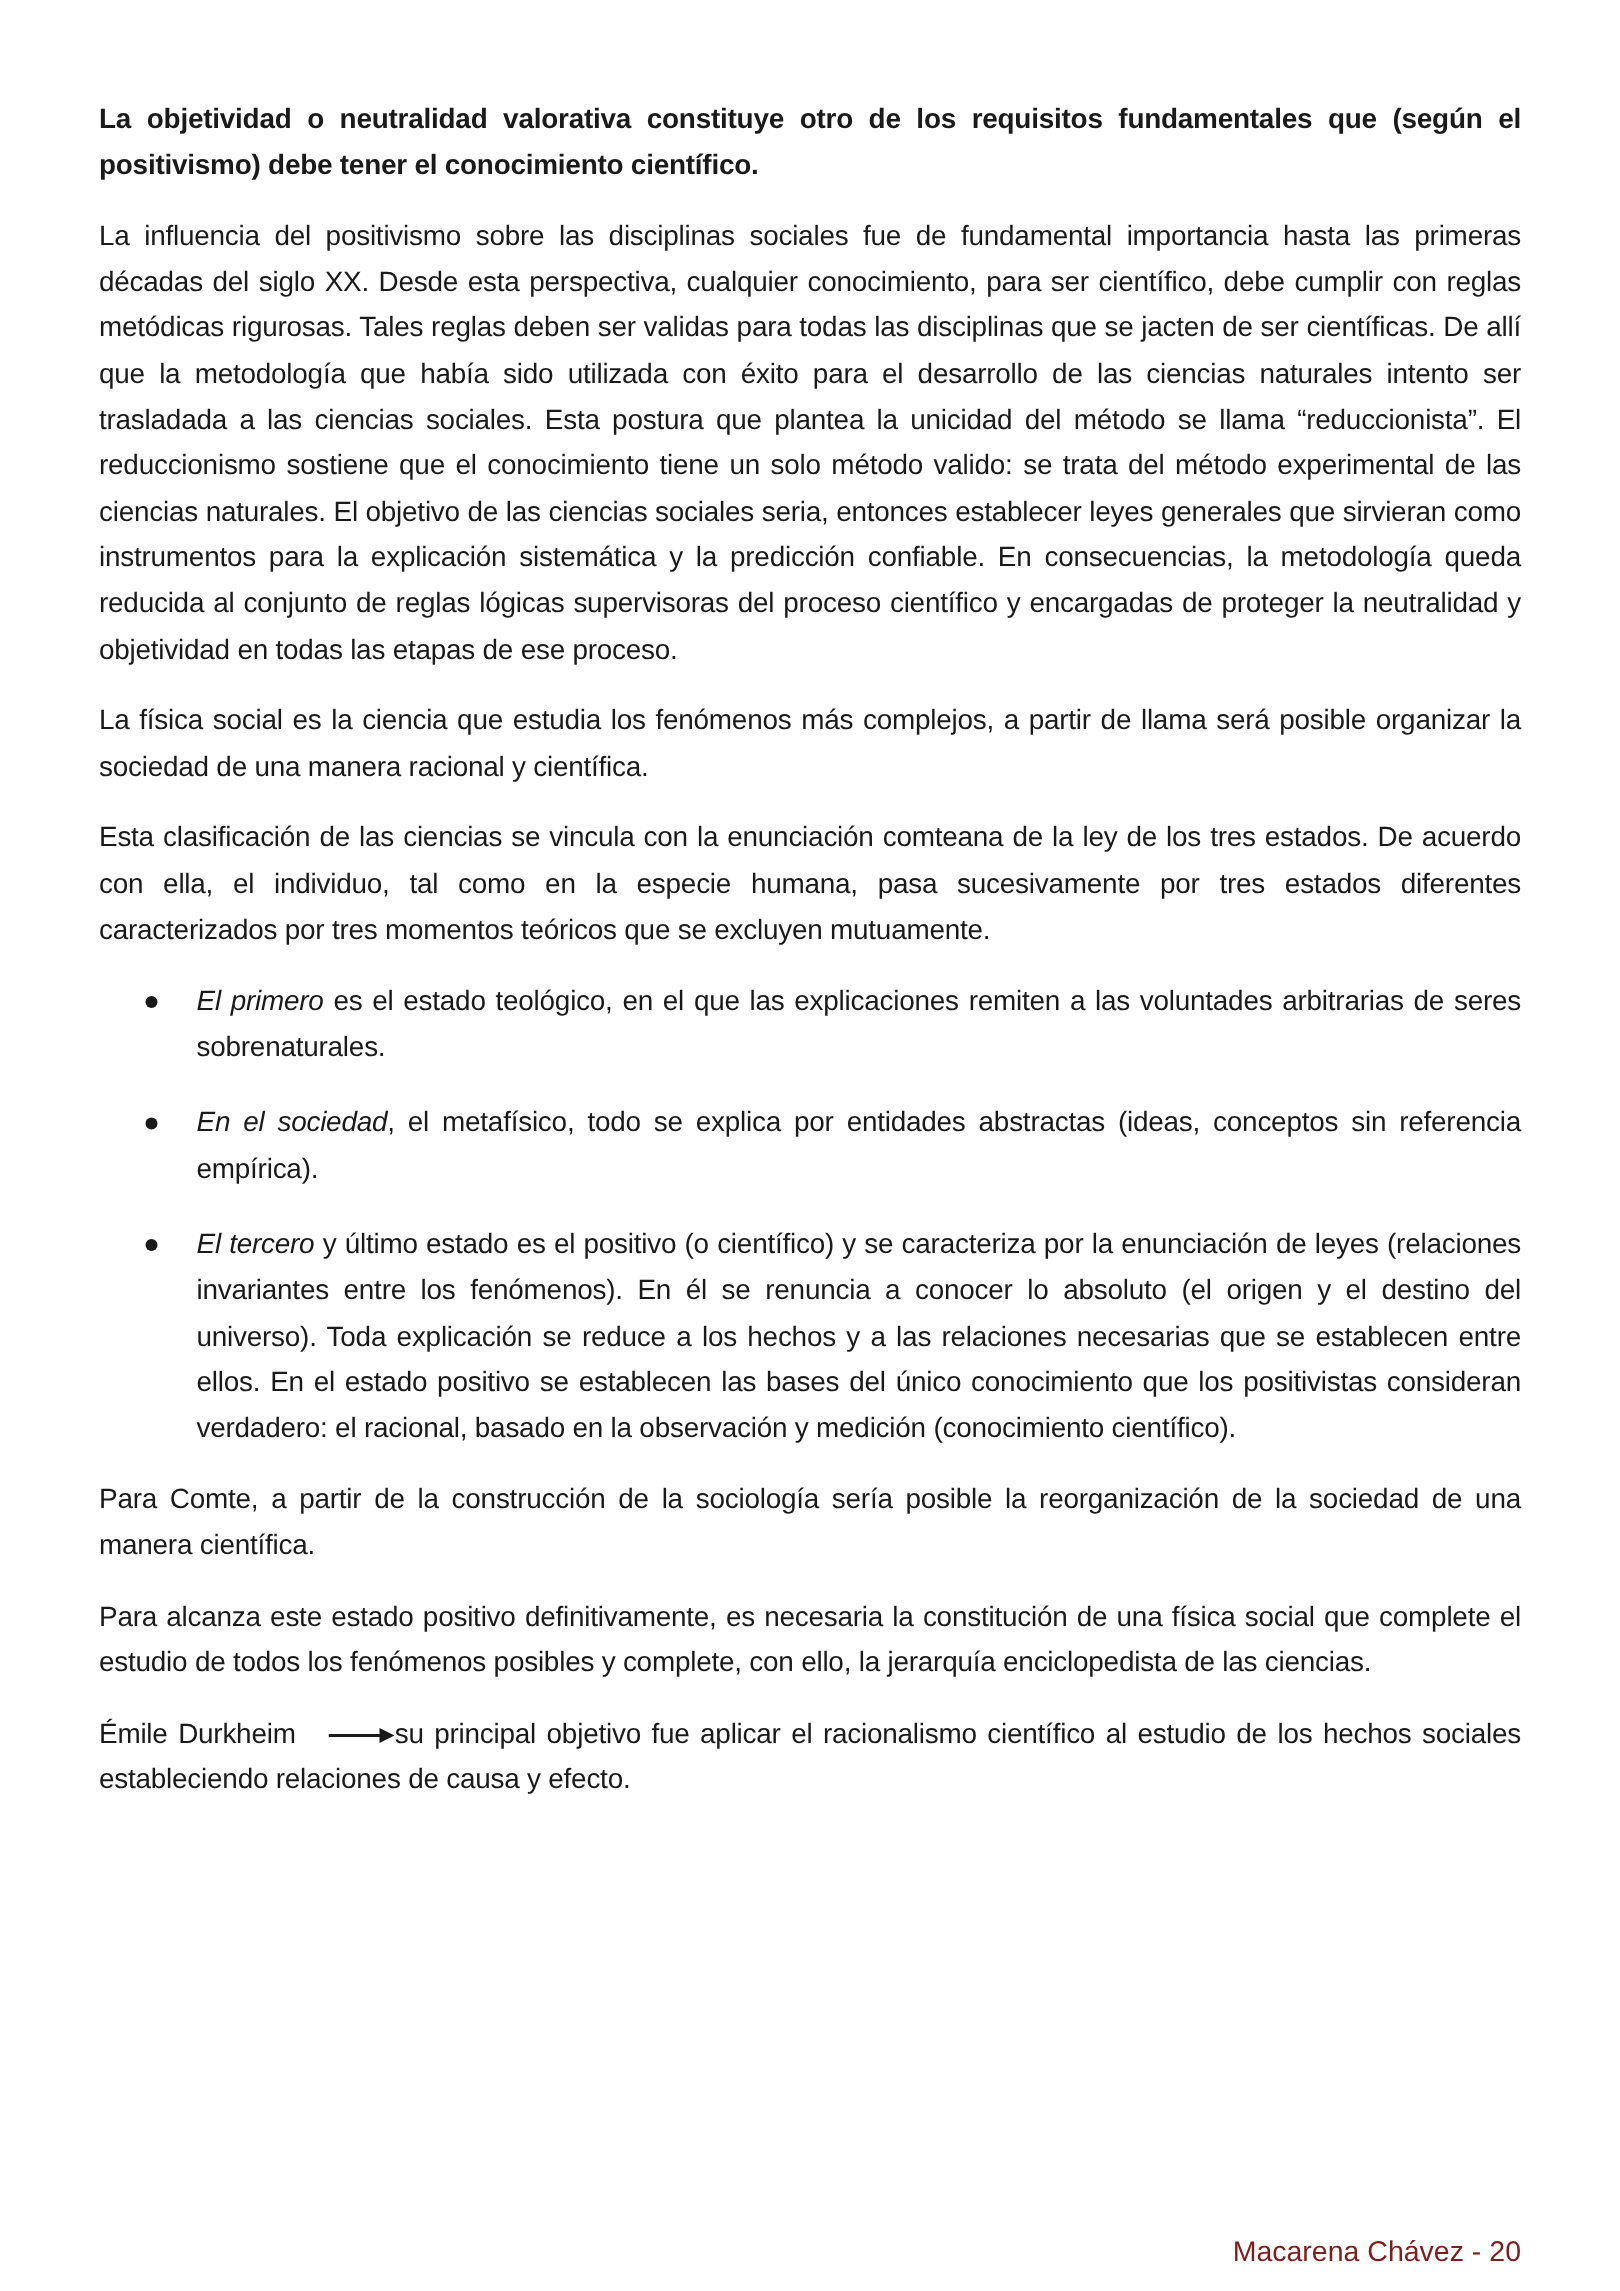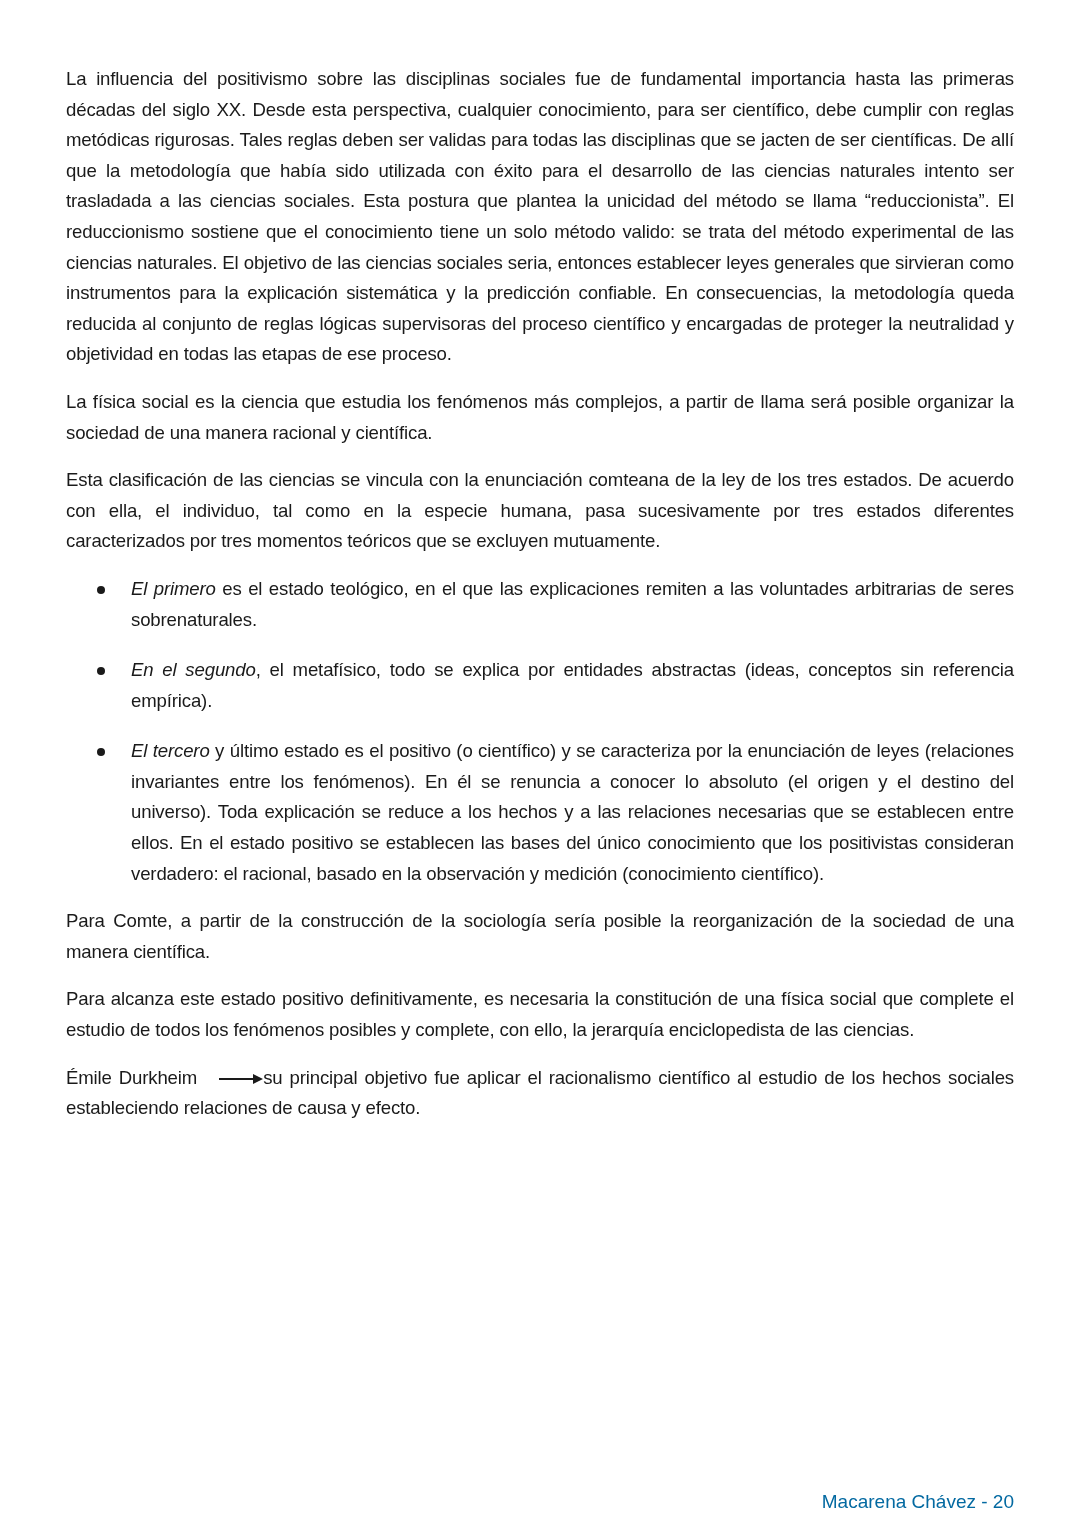--- a/index.html
+++ b/index.html
@@ -58,45 +58,48 @@
       margin: 0 0 0 22px;
       vertical-align: middle;
     }
     .arrow svg { display: block; }
     .footer {
       position: absolute;
       right: 66px;
       top: 1490px;
       font-size: 19px;
       line-height: 24px;
-      color: #0369a1;
+      color: #7f1d1d;
       font-family: "Liberation Sans", sans-serif;
     }
   </style>
 </head>
 <body>
 
 <div class="page">
 
 
+  <p>
+    <span class="bold">La objetividad o neutralidad valorativa constituye otro de los requisitos fundamentales que (según el positivismo) debe tener el conocimiento científico.</span>
+  </p>
 
   <p>La influencia del positivismo sobre las disciplinas sociales fue de fundamental importancia hasta las primeras décadas del siglo XX. Desde esta perspectiva, cualquier conocimiento, para ser científico, debe cumplir con reglas metódicas rigurosas. Tales reglas deben ser validas para todas las disciplinas que se jacten de ser científicas. De allí que la metodología que había sido utilizada con éxito para el desarrollo de las ciencias naturales intento ser trasladada a las ciencias sociales. Esta postura que plantea la unicidad del método se llama “reduccionista”. El reduccionismo sostiene que el conocimiento tiene un solo método valido: se trata del método experimental de las ciencias naturales. El objetivo de las ciencias sociales seria, entonces establecer leyes generales que sirvieran como instrumentos para la explicación sistemática y la predicción confiable. En consecuencias, la metodología queda reducida al conjunto de reglas lógicas supervisoras del proceso científico y encargadas de proteger la neutralidad y objetividad en todas las etapas de ese proceso.</p>
 
   <p>La física social es la ciencia que estudia los fenómenos más complejos, a partir de llama será posible organizar la sociedad de una manera racional y científica.</p>
 
   <p>Esta clasificación de las ciencias se vincula con la enunciación comteana de la ley de los tres estados. De acuerdo con ella, el individuo, tal como en la especie humana, pasa sucesivamente por tres estados diferentes caracterizados por tres momentos teóricos que se excluyen mutuamente.</p>
 
   <ul class="states">
     <li>
       <span class="bullet"></span>
       <span class="ital">El primero</span><span> es el estado teológico, en el que las explicaciones remiten a las voluntades arbitrarias de seres sobrenaturales.</span>
     </li>
     <li>
       <span class="bullet"></span>
-      <span class="ital">En el segundo</span><span>, el metafísico, todo se explica por entidades abstractas (ideas, conceptos sin referencia empírica).</span>
+      <span class="ital">En el sociedad</span><span>, el metafísico, todo se explica por entidades abstractas (ideas, conceptos sin referencia empírica).</span>
     </li>
     <li>
       <span class="bullet"></span>
       <span class="ital">El tercero</span><span> y último estado es el positivo (o científico) y se caracteriza por la enunciación de leyes (relaciones invariantes entre los fenómenos). En él se renuncia a conocer lo absoluto (el origen y el destino del universo). Toda explicación se reduce a los hechos y a las relaciones necesarias que se establecen entre ellos. En el estado positivo se establecen las bases del único conocimiento que los positivistas consideran verdadero: el racional, basado en la observación y medición (conocimiento científico).</span>
     </li>
   </ul>
 
   <p>Para Comte, a partir de la construcción de la sociología sería posible la reorganización de la sociedad de una manera científica.</p>
 
   <p>Para alcanza este estado positivo definitivamente, es necesaria la constitución de una física social que complete el estudio de todos los fenómenos posibles y complete, con ello, la jerarquía enciclopedista de las ciencias.</p>

